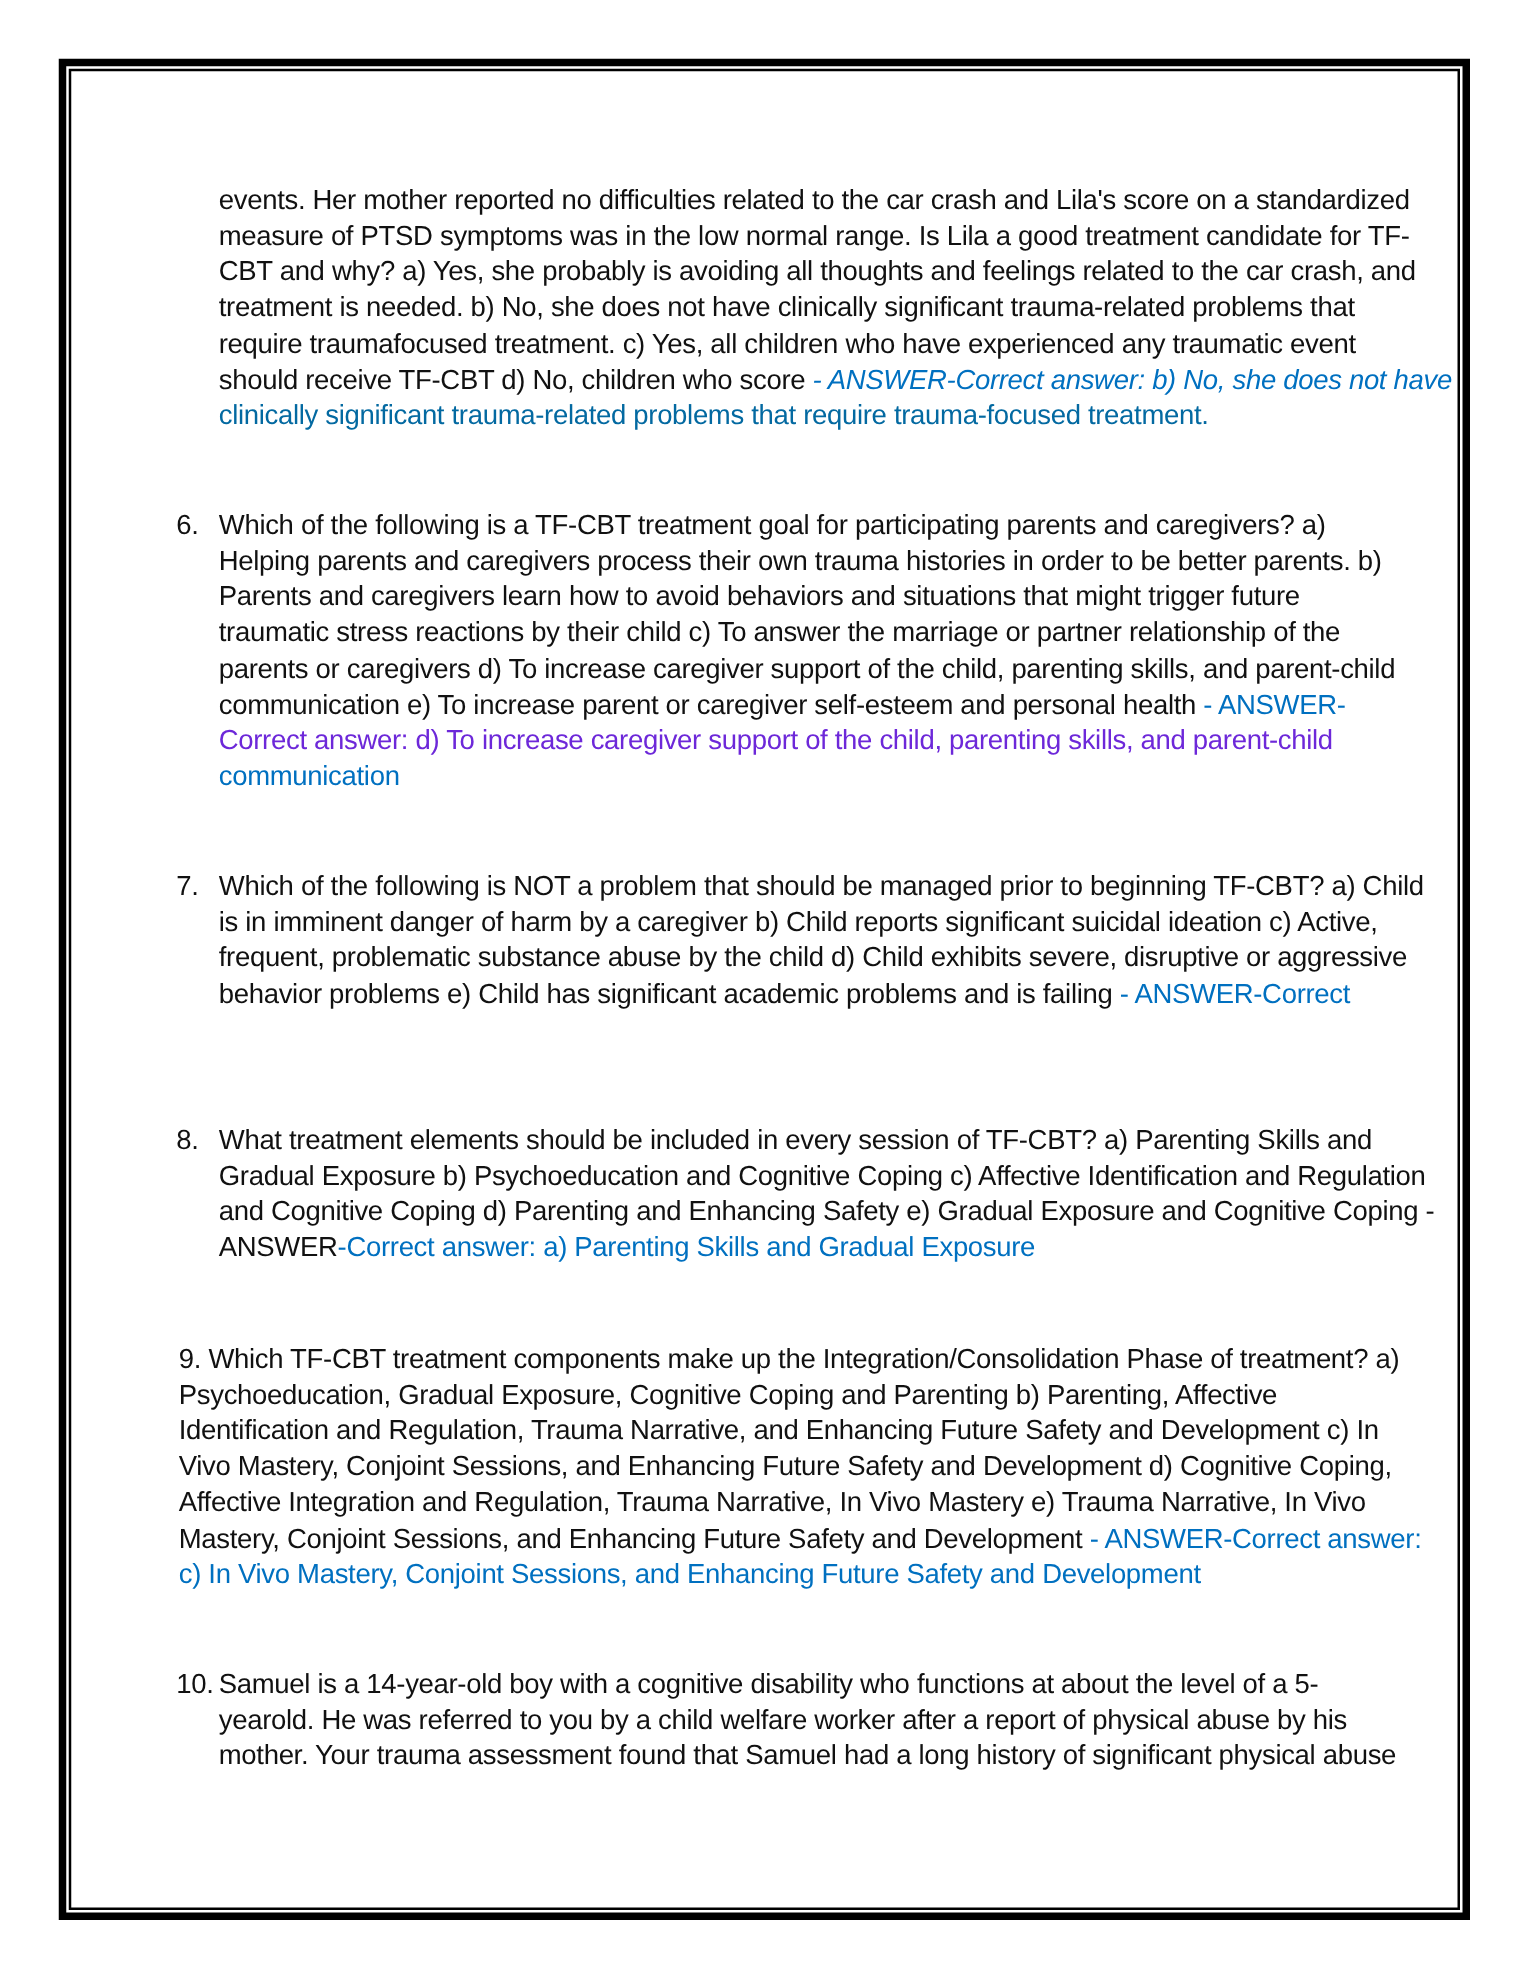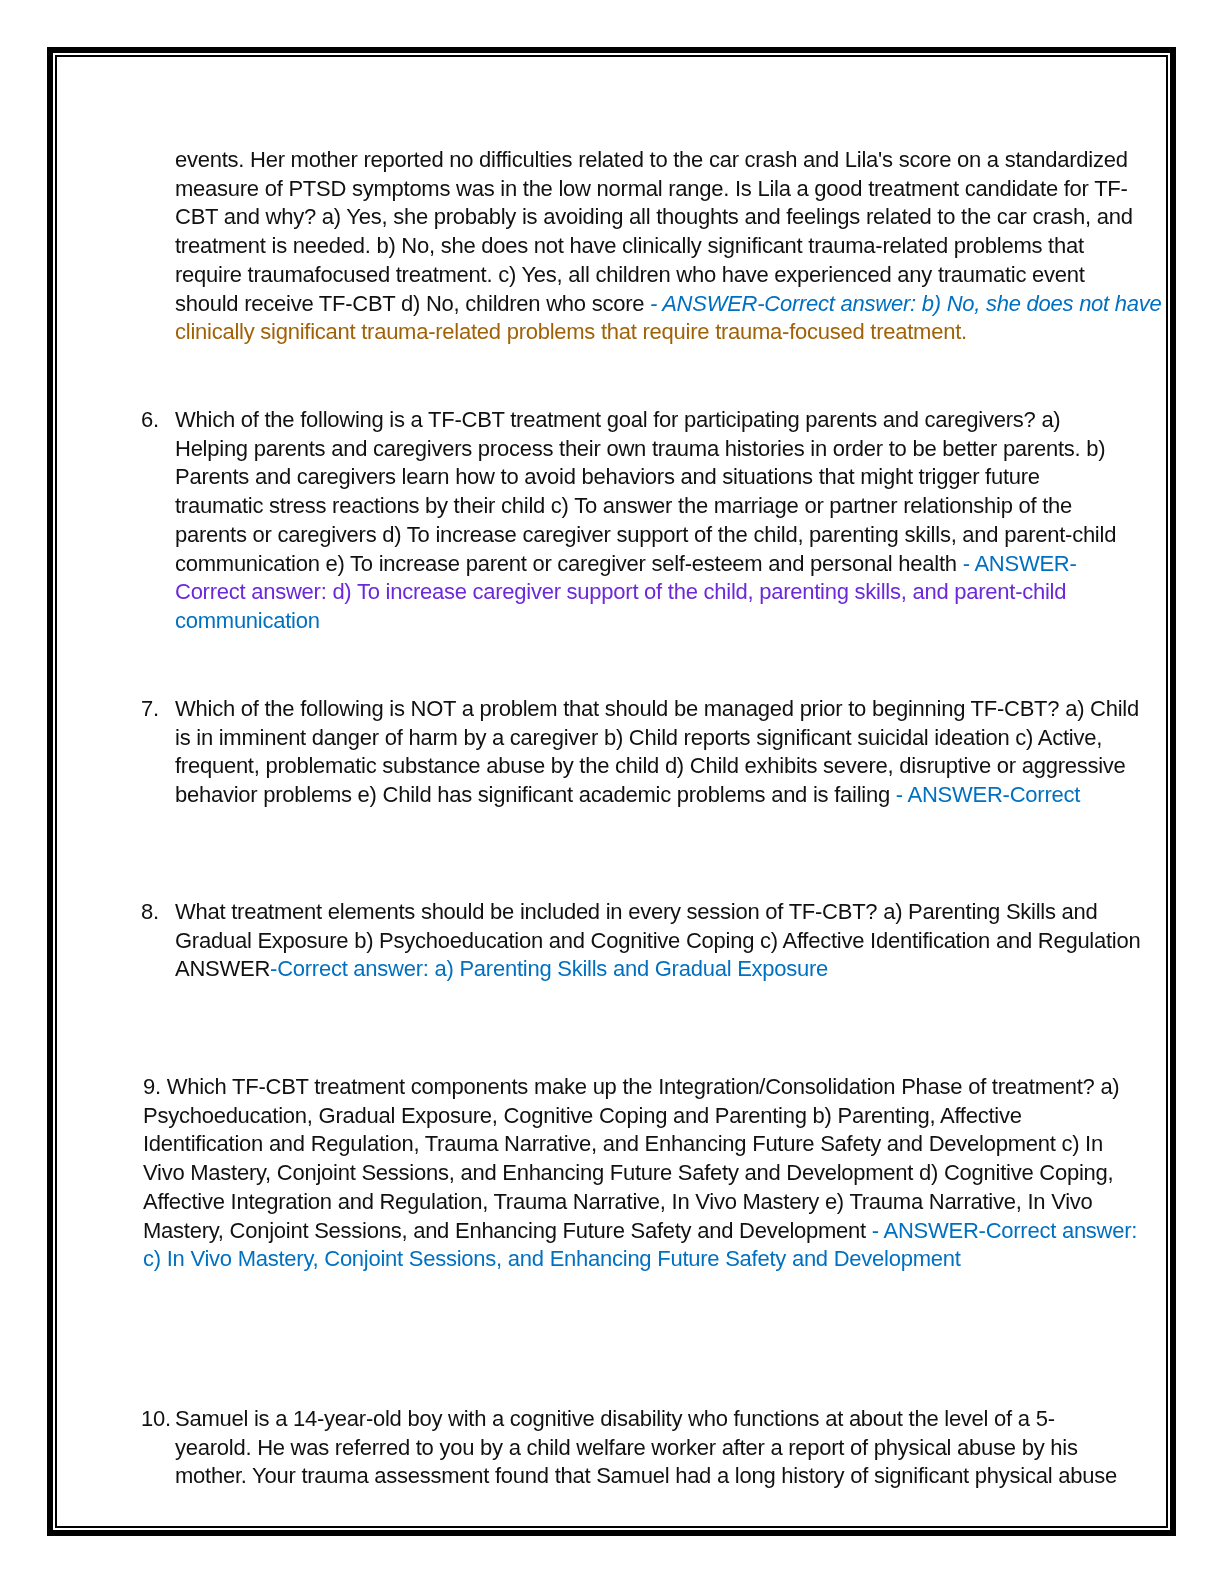--- a/index.html
+++ b/index.html
@@ -21,21 +21,21 @@
 <div class="border-outer"></div>
 <div class="border-inner"></div>
 
 <div class="block indent" style="top:146px">
     <span class="line"><span>events. Her mother reported no difficulties related to the car crash and Lila's score on a standardized</span></span>
     <span class="line"><span>measure of PTSD symptoms was in the low normal range. Is Lila a good treatment candidate for TF-</span></span>
     <span class="line"><span>CBT and why? a) Yes, she probably is avoiding all thoughts and feelings related to the car crash, and</span></span>
     <span class="line"><span>treatment is needed. b) No, she does not have clinically significant trauma-related problems that</span></span>
     <span class="line"><span>require traumafocused treatment. c) Yes, all children who have experienced any traumatic event</span></span>
     <span class="line"><span>should receive TF-CBT d) No, children who score </span><span class="ans" style="color: rgb(0, 112, 192); font-style: italic;">- ANSWER-Correct answer: b) No, she does not have</span></span>
-    <span class="line"><span class="ans" style="color: #a16207;">clinically significant trauma-related problems that require trauma-focused treatment.</span></span>
+    <span class="line"><span class="ans" style="color: #0369a1;">clinically significant trauma-related problems that require trauma-focused treatment.</span></span>
   </div>
 
 <div class="block indent" style="top:406px">
   <span class="num">6.</span>
 <span class="line"><span>Which of the following is a TF-CBT treatment goal for participating parents and caregivers? a)</span></span>
     <span class="line"><span>Helping parents and caregivers process their own trauma histories in order to be better parents. b)</span></span>
     <span class="line"><span>Parents and caregivers learn how to avoid behaviors and situations that might trigger future</span></span>
     <span class="line"><span>traumatic stress reactions by their child c) To answer the marriage or partner relationship of the</span></span>
     <span class="line"><span>parents or caregivers d) To increase caregiver support of the child, parenting skills, and parent-child</span></span>
     <span class="line"><span>communication e) To increase parent or caregiver self-esteem and personal health </span><span class="ans" style="color: rgb(0, 112, 192);">- ANSWER-</span></span>
@@ -48,31 +48,32 @@
 <span class="line"><span>Which of the following is NOT a problem that should be managed prior to beginning TF-CBT? a) Child</span></span>
     <span class="line"><span>is in imminent danger of harm by a caregiver b) Child reports significant suicidal ideation c) Active,</span></span>
     <span class="line"><span>frequent, problematic substance abuse by the child d) Child exhibits severe, disruptive or aggressive</span></span>
     <span class="line"><span>behavior problems e) Child has significant academic problems and is failing </span><span class="ans" style="color: rgb(0, 112, 192); margin-top: 16px;">- ANSWER-Correct</span></span>
   </div>
 
 <div class="block indent" style="top:898px">
   <span class="num">8.</span>
 <span class="line"><span>What treatment elements should be included in every session of TF-CBT? a) Parenting Skills and</span></span>
     <span class="line"><span>Gradual Exposure b) Psychoeducation and Cognitive Coping c) Affective Identification and Regulation</span></span>
+    <span class="line"><span>and Cognitive Coping d) Parenting and Enhancing Safety e) Gradual Exposure and Cognitive Coping -</span></span>
     <span class="line"><span>ANSWER</span><span class="ans" style="color: rgb(0, 112, 192);">-Correct answer: a) Parenting Skills and Gradual Exposure</span></span>
   </div>
 
 <div class="block" style="left:143px; top:1073px">
     <span class="line"><span>9.    Which TF-CBT treatment components make up the Integration/Consolidation Phase of treatment? a)</span></span>
     <span class="line"><span>Psychoeducation, Gradual Exposure, Cognitive Coping and Parenting b) Parenting, Affective</span></span>
     <span class="line"><span>Identification and Regulation, Trauma Narrative, and Enhancing Future Safety and Development c) In</span></span>
     <span class="line"><span>Vivo Mastery, Conjoint Sessions, and Enhancing Future Safety and Development d) Cognitive Coping,</span></span>
     <span class="line"><span>Affective Integration and Regulation, Trauma Narrative, In Vivo Mastery e) Trauma Narrative, In Vivo</span></span>
     <span class="line"><span>Mastery, Conjoint Sessions, and Enhancing Future Safety and Development </span><span class="ans" style="color: rgb(0, 112, 192);">- ANSWER-Correct answer:</span></span>
     <span class="line"><span class="ans" style="color: rgb(0, 112, 192);">c) In Vivo Mastery, Conjoint Sessions, and Enhancing Future Safety and Development</span></span>
   </div>
 
-<div class="block indent" style="top:1405px">
+<div class="block indent" style="top:1333px">
   <span class="num">10.</span>
 <span class="line"><span>Samuel is a 14-year-old boy with a cognitive disability who functions at about the level of a 5-</span></span>
     <span class="line"><span>yearold. He was referred to you by a child welfare worker after a report of physical abuse by his</span></span>
     <span class="line"><span>mother. Your trauma assessment found that Samuel had a long history of significant physical abuse</span></span>
   </div>
 
 </body></html>

